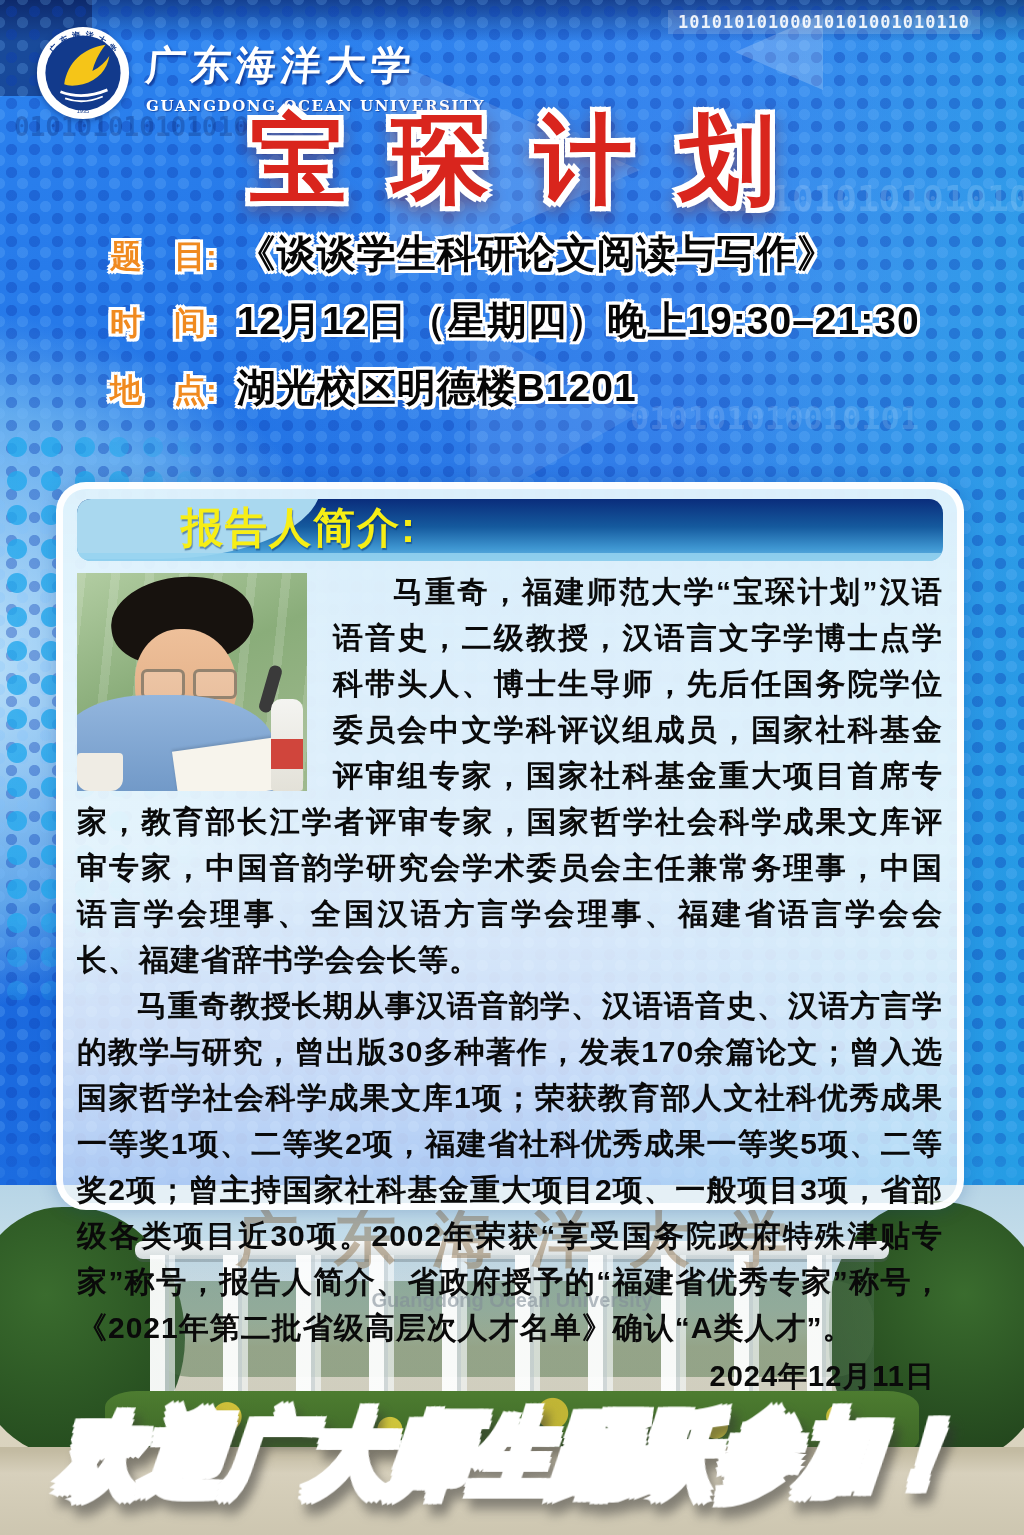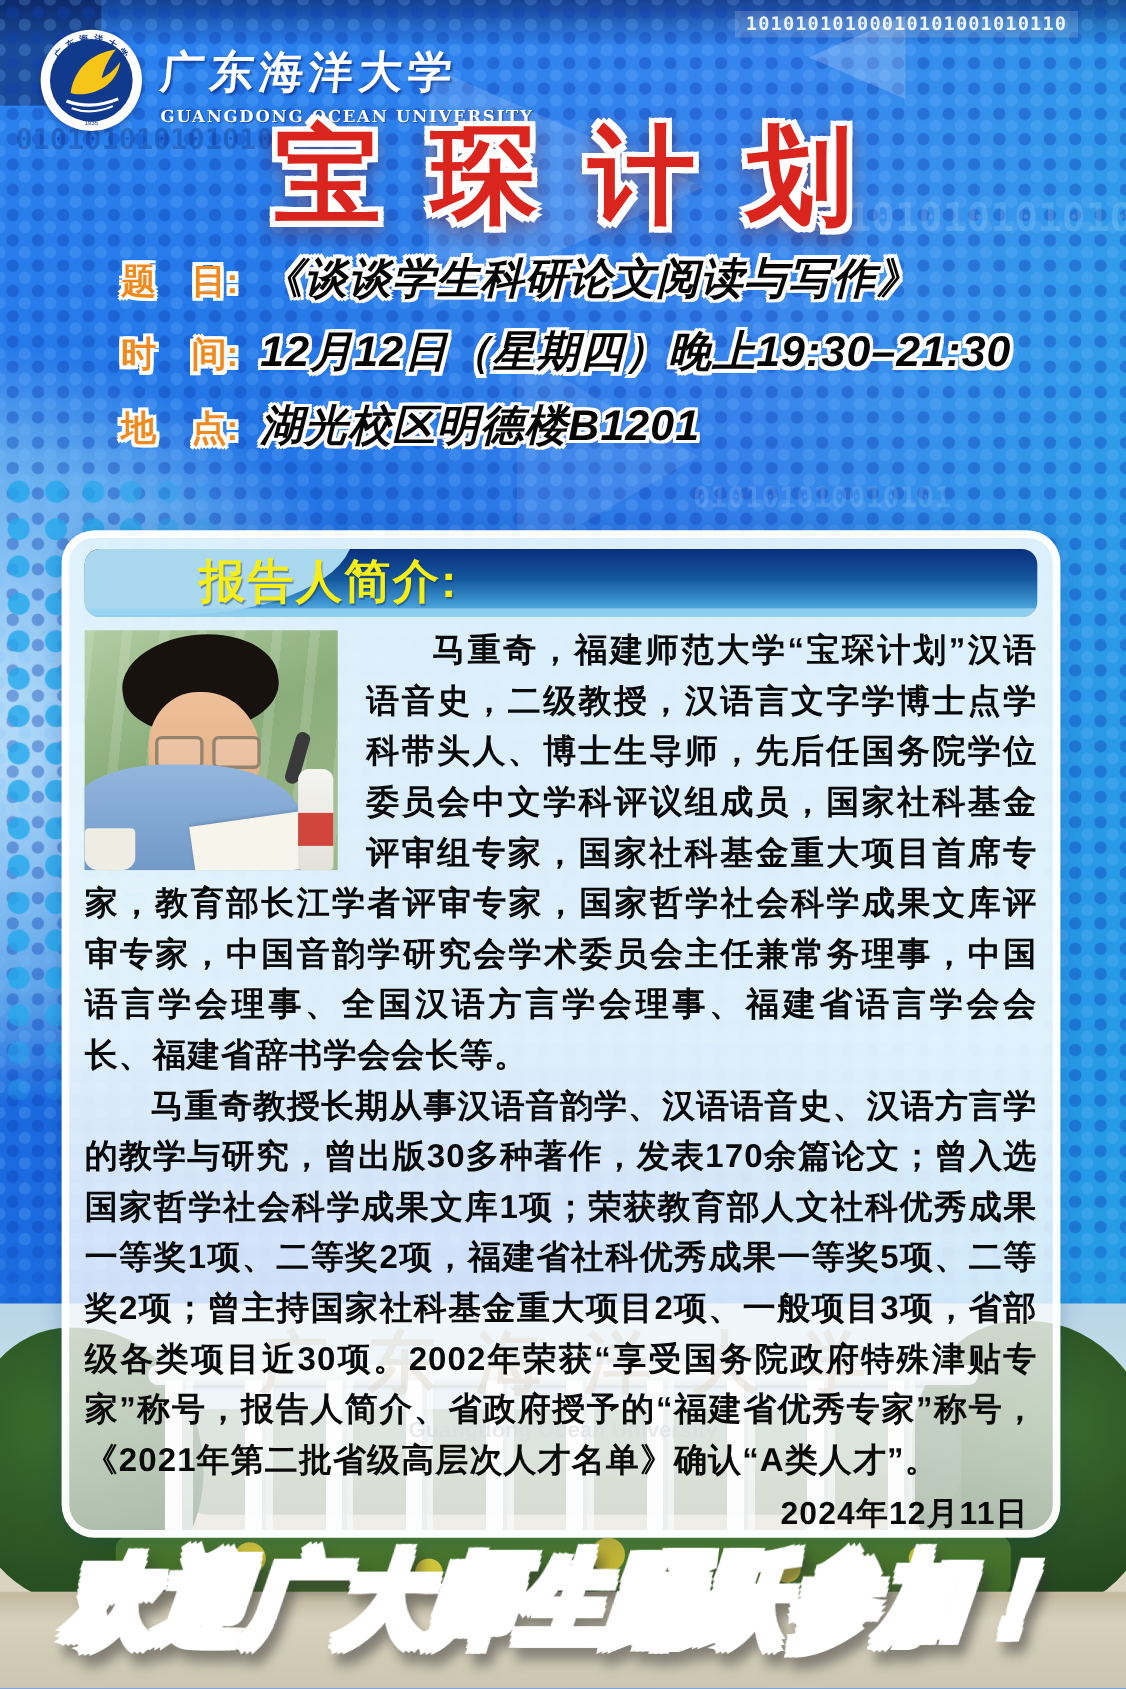--- a/index.html
+++ b/index.html
@@ -27,21 +27,21 @@
     -webkit-mask-image:radial-gradient(ellipse at 0% 42%, #000 52%, transparent 80%);
     mask-image:radial-gradient(ellipse at 0% 42%, #000 52%, transparent 80%);}
   .corner{position:absolute;left:0;top:0;width:92px;height:96px;background:rgba(5,18,70,.5);}
   .arrow{position:absolute;width:0;height:0;}
   .a1{left:390px;top:60px;border-top:110px solid transparent;border-bottom:110px solid transparent;border-left:250px solid rgba(255,255,255,.14);}
   .a2{left:735px;top:14px;border-top:38px solid transparent;border-bottom:38px solid transparent;border-right:88px solid rgba(255,255,255,.2);}
   .a3{left:470px;top:320px;border-top:95px solid transparent;border-bottom:95px solid transparent;border-left:165px solid rgba(255,255,255,.09);}
   .bin{position:absolute;font-family:"DejaVu Sans Mono","Liberation Mono",monospace;font-weight:700;white-space:nowrap;}
   .b1{left:668px;top:10px;font-size:17px;letter-spacing:1px;color:rgba(255,255,255,.9);background:rgba(255,255,255,.16);padding:2px 10px;}
   .b2{right:-28px;top:178px;font-size:36px;color:rgba(255,255,255,.15);}
-  .b3{left:630px;top:438px;font-size:26px;color:rgba(255,255,255,.13);}
+  .b3{left:630px;top:399px;font-size:32px;color:rgba(255,255,255,.13);}
   .b4{left:14px;top:112px;font-size:26px;color:rgba(8,28,96,.28);}
 
   
   .campus{position:absolute;left:0;top:1185px;width:1024px;height:350px;overflow:hidden;z-index:1;
     background:linear-gradient(180deg,#b7d5e6 0%,#c8dfeb 22%,#d9e6ea 36%,#e3e4da 42%,#ded8c4 46%,#d6cfba 100%);}
   .trees{position:absolute;border-radius:45% 55% 50% 48%;}
   .tl{left:-30px;top:22px;width:215px;height:250px;background:radial-gradient(circle at 35% 35%, #3a6c2e, #274f20 70%);}
   .tr{right:-30px;top:16px;width:225px;height:265px;background:radial-gradient(circle at 60% 35%, #3a6c2e, #24481e 70%);}
   .tband{position:absolute;left:150px;right:150px;top:96px;height:96px;border-radius:40px;background:rgba(62,102,52,.45);}
   .gate-beam{position:absolute;left:135px;right:135px;top:56px;height:18px;border-radius:8px;background:linear-gradient(#f6f8f8,#d4dbdd);box-shadow:0 3px 0 rgba(90,100,105,.35);}
@@ -71,24 +71,24 @@
     font-size:97px;font-weight:900;letter-spacing:46px;text-indent:46px;color:#d9251d;
     text-shadow:-5px -5px 0 #fff,0 -5px 0 #fff,5px -5px 0 #fff,-5px 0 0 #fff,5px 0 0 #fff,-5px 5px 0 #fff,0 5px 0 #fff,5px 5px 0 #fff;
     filter:drop-shadow(0 7px 8px rgba(120,10,10,.35));}
 
   
   .info{position:absolute;left:110px;top:231px;right:40px;z-index:2;}
   .row{margin-bottom:13px;line-height:46px;white-space:nowrap;}
   .lab{font-size:32px;font-weight:900;color:#f08a1f;margin-right:20px;
     text-shadow:-3px -3px 0 #fff,0 -3px 0 #fff,3px -3px 0 #fff,-3px 0 0 #fff,3px 0 0 #fff,-3px 3px 0 #fff,0 3px 0 #fff,3px 3px 0 #fff;}
   .val{font-size:39px;font-weight:900;color:#060606;letter-spacing:1px;
-    text-shadow:-3px -3px 0 #fff,0 -3px 0 #fff,3px -3px 0 #fff,-3px 0 0 #fff,3px 0 0 #fff,-3px 3px 0 #fff,0 3px 0 #fff,3px 3px 0 #fff;font-style:italic;}
-
-  
-  .panel{position:absolute;left:56px;top:482px;width:908px;height:916px;z-index:2;box-sizing:border-box;
+    text-shadow:-3px -3px 0 #fff,0 -3px 0 #fff,3px -3px 0 #fff,-3px 0 0 #fff,3px 0 0 #fff,-3px 3px 0 #fff,0 3px 0 #fff,3px 3px 0 #fff;}
+
+  
+  .panel{position:absolute;left:56px;top:482px;width:908px;height:728px;z-index:2;box-sizing:border-box;
     border:7px solid rgba(255,255,255,.95);border-radius:30px;padding:10px 14px;
     background:linear-gradient(180deg, rgba(225,243,252,.97) 0%, rgba(238,249,253,.92) 50%, rgba(255,255,255,.78) 78%, rgba(255,255,255,.62) 100%);
     box-shadow:0 0 18px rgba(10,60,140,.25);}
   .banner{position:relative;height:62px;border-radius:14px;overflow:hidden;
     background:linear-gradient(180deg,#0a2d7c 0%,#155a9e 45%,#3f97d2 80%,#6cb6e2 100%);}
   .banner::before{content:"";position:absolute;left:-46px;top:-14px;width:290px;height:120%;
     background:#a9d8ef;border-bottom-right-radius:170px 78px;}
   .banner::after{content:"";position:absolute;left:0;right:0;bottom:0;height:8px;background:rgba(150,212,240,.85);}
   .banner-text{position:absolute;z-index:1;left:104px;top:50%;transform:translateY(-53%);
     font-size:42px;font-weight:900;color:#f7ee15;letter-spacing:2px;text-shadow:1px 2px 1px rgba(0,40,100,.45);}

